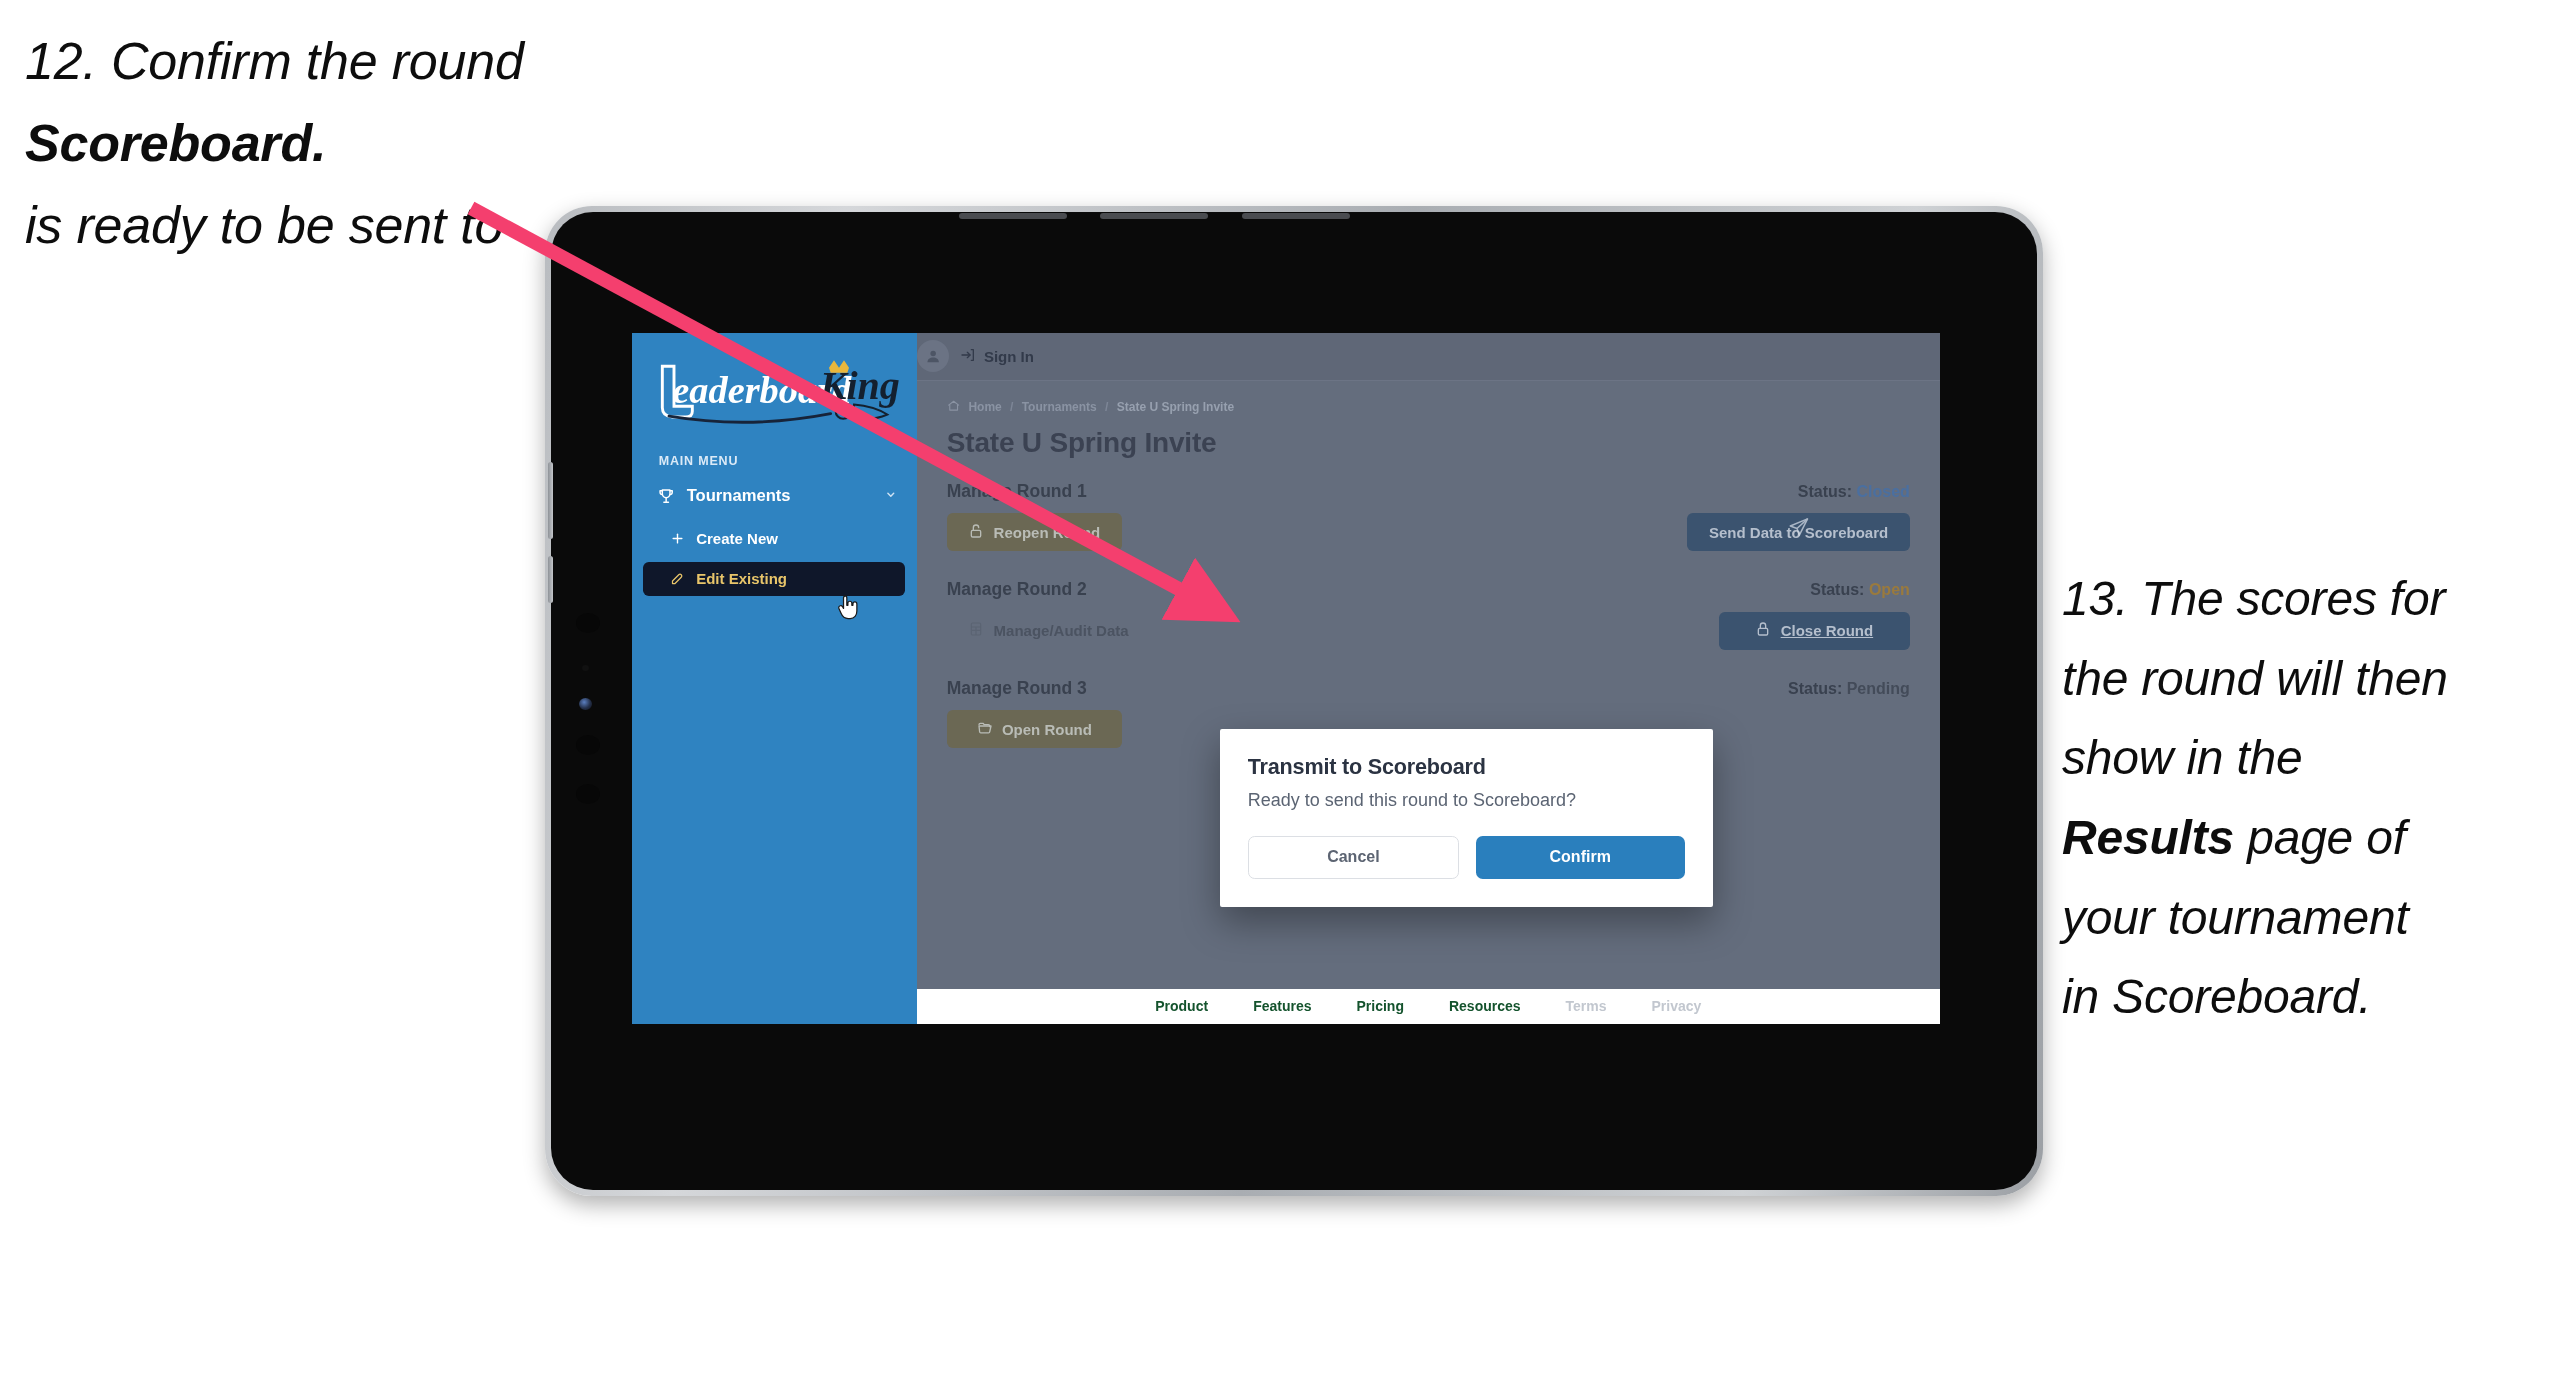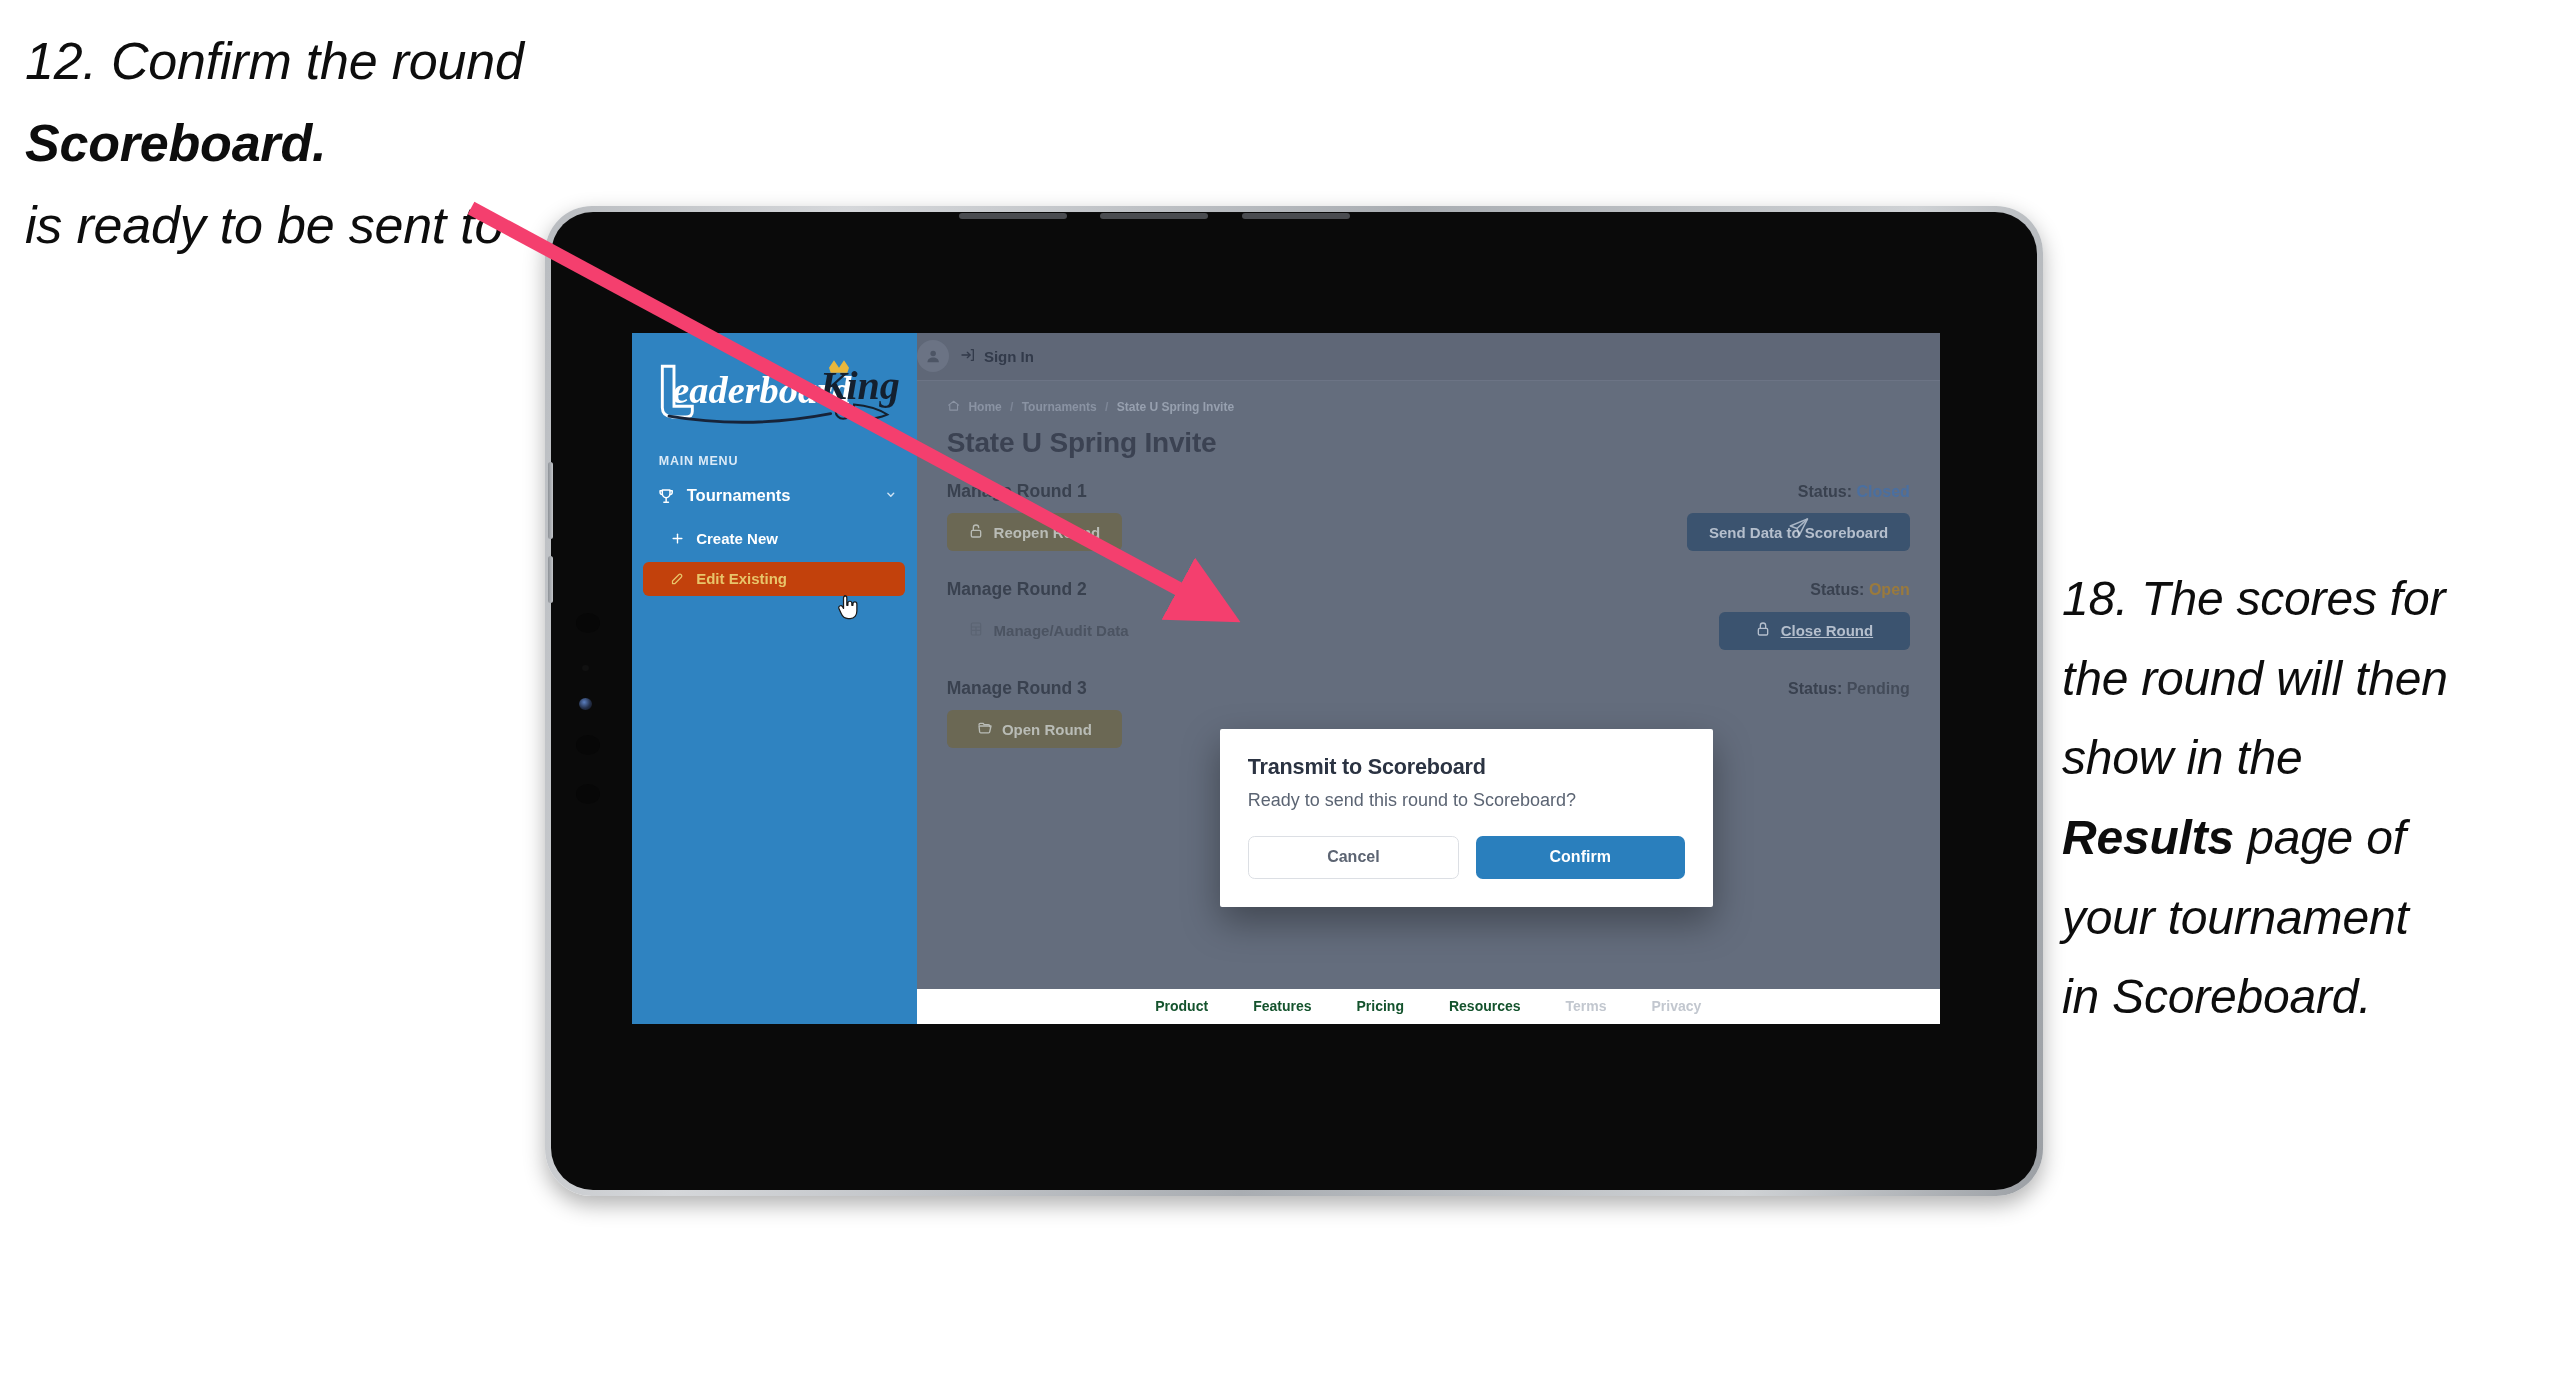--- a/index.html
+++ b/index.html
@@ -171,21 +171,21 @@
     align-items: center;
     gap: 10.8px;
     margin: 6.7px 11.6px 0 11.6px;
     padding: 8.3px 11.6px 8.3px 27px;
     color: #ffffff;
     font-size: 15px;
     font-weight: 600;
     border-radius: 5.8px;
   }
   .nav-sub.active {
-    background: #c2410c;
+    background: #0f172a;
     color: #e8c56a;
   }
   .nav-sub.active .sub-icon { color: #e8c56a; }
   .nav-icon, .sub-icon {
     display: inline-flex;
     align-items: center;
     justify-content: center;
     flex: 0 0 auto;
   }
 
@@ -417,21 +417,21 @@
 </head>
 <body>
 
 <div class="annot" id="annot-left">
   <div>12. Confirm the round</div>
   <div><b>Scoreboard.</b></div>
   <div>is ready to be sent to</div>
 </div>
 
 <div class="annot" id="annot-right">
-  <div>18. The scores for</div>
+  <div>13. The scores for</div>
   <div>the round will then</div>
   <div>show in the</div>
   <div><b>Results</b><span> page of</span></div>
   <div>your tournament</div>
   <div>in Scoreboard.</div>
 </div>
 
 <div id="tablet">
   <div id="tablet-outer"></div>
   <div id="tablet-body">

